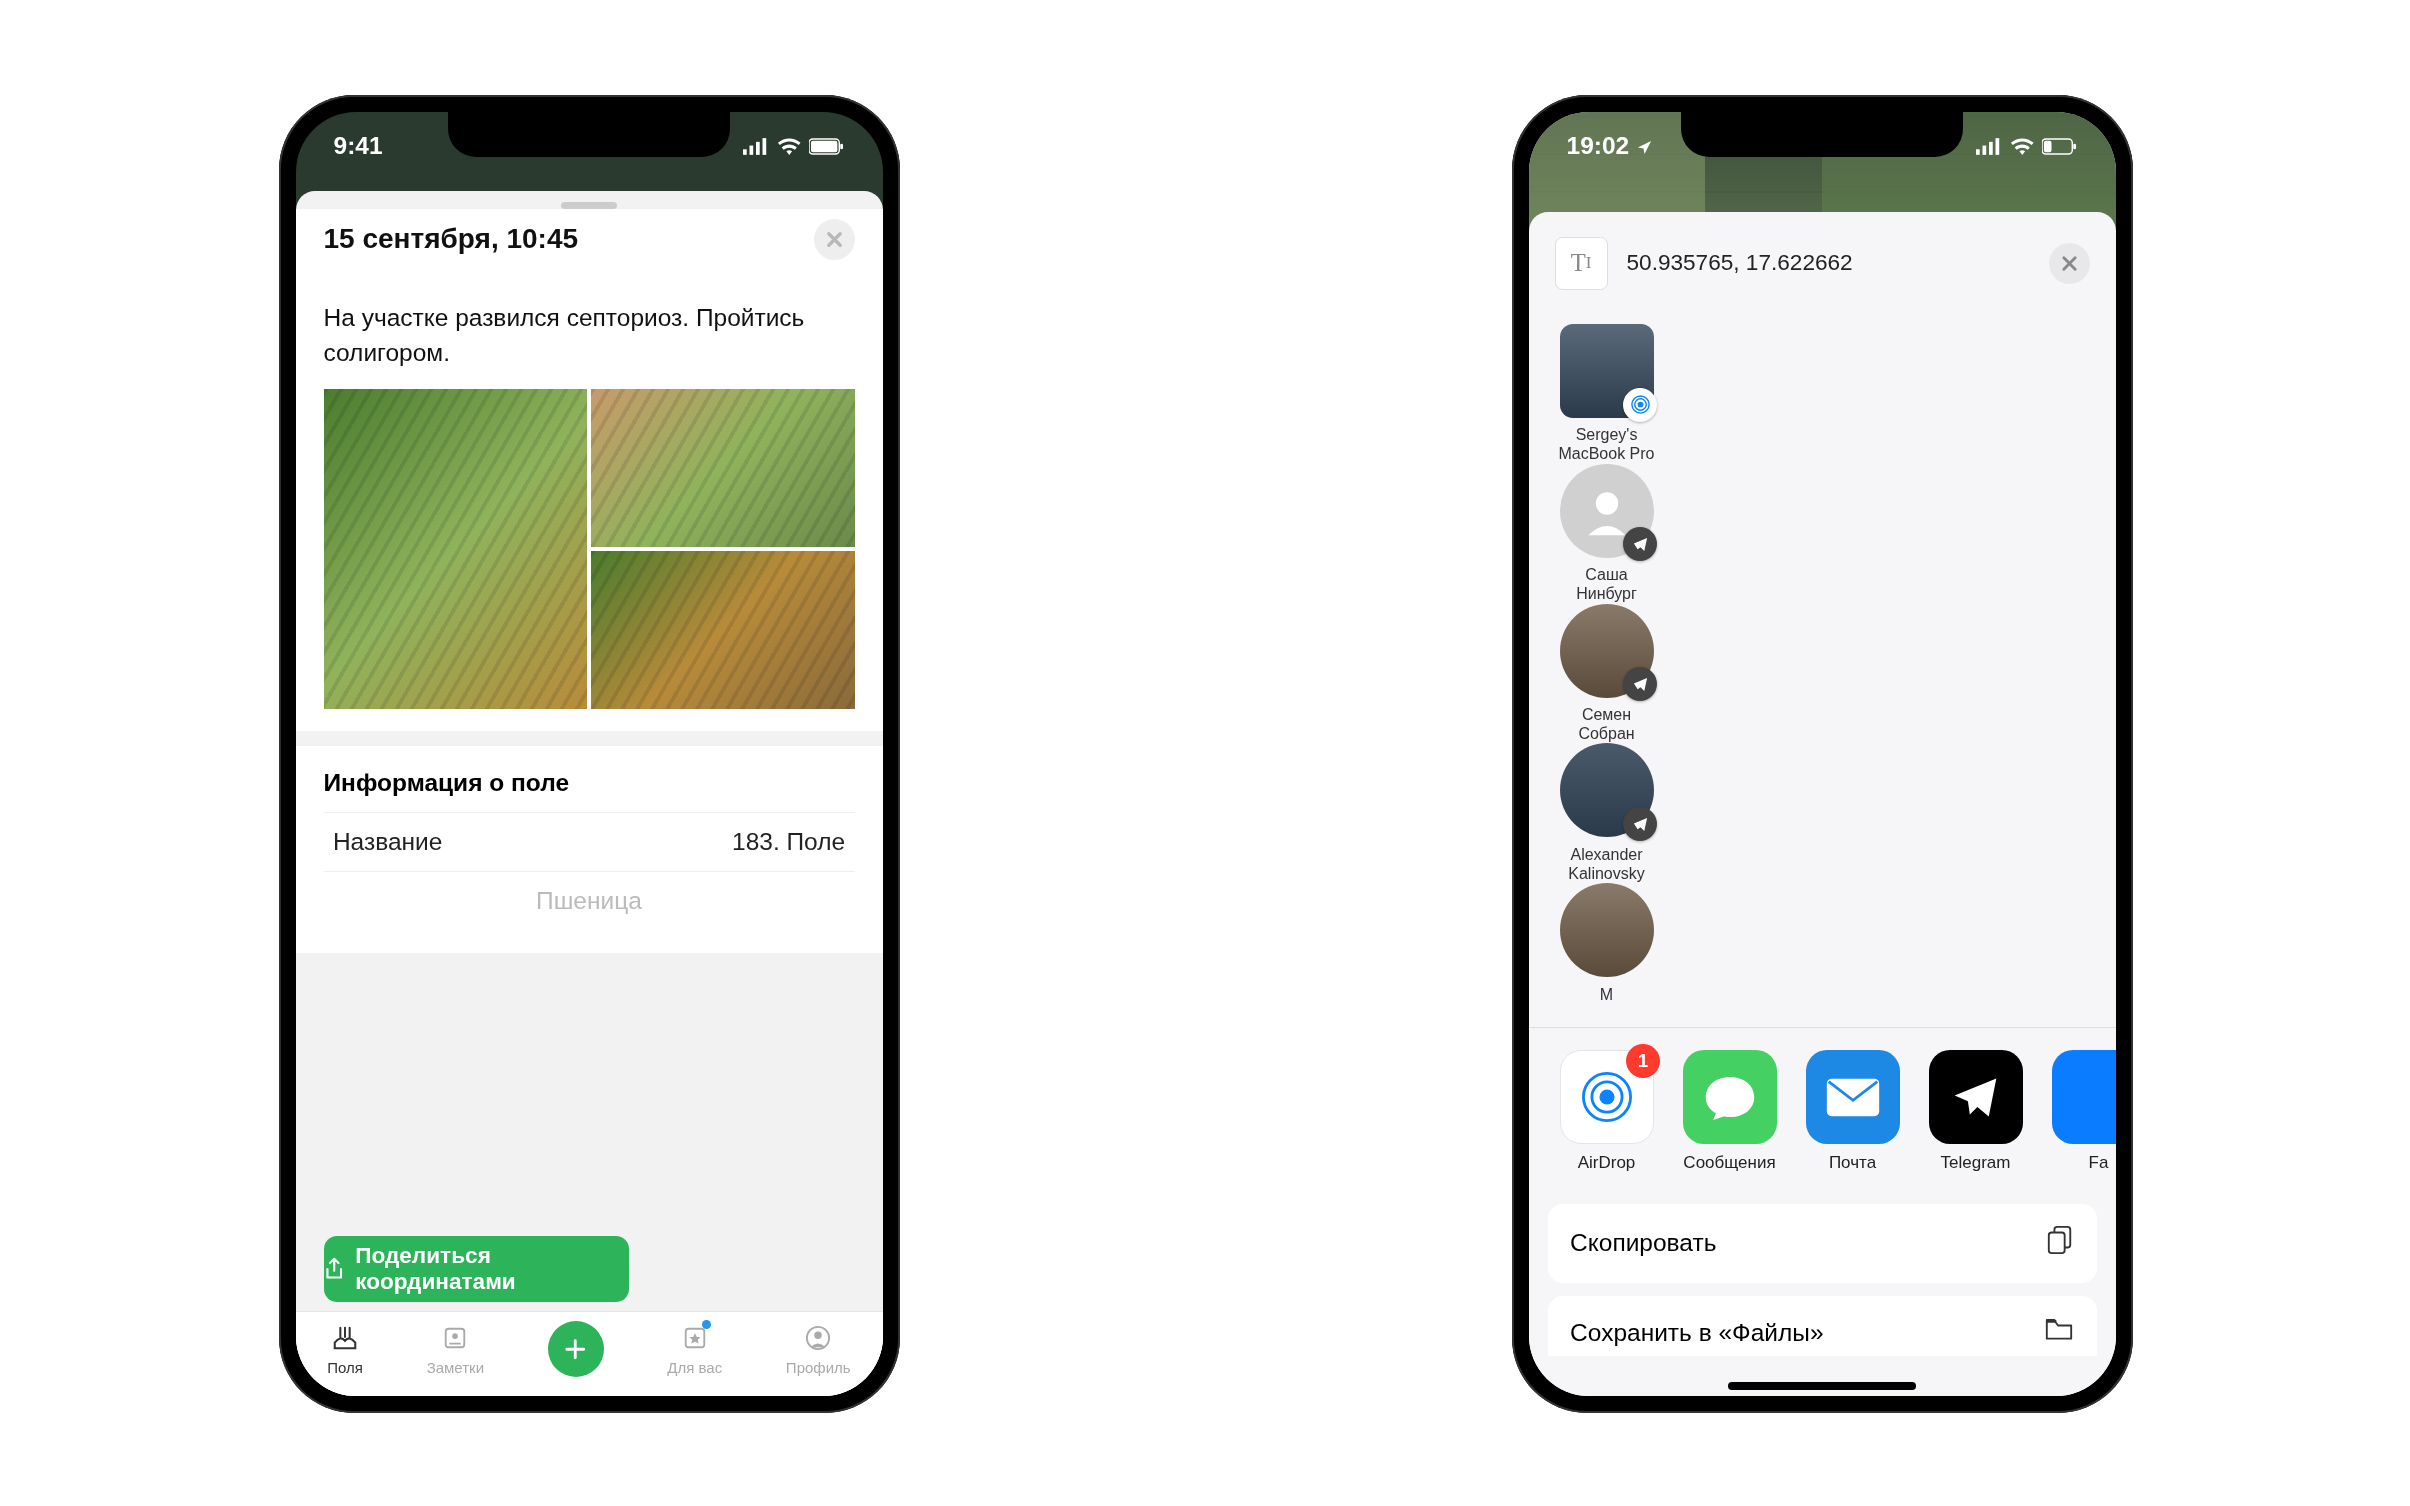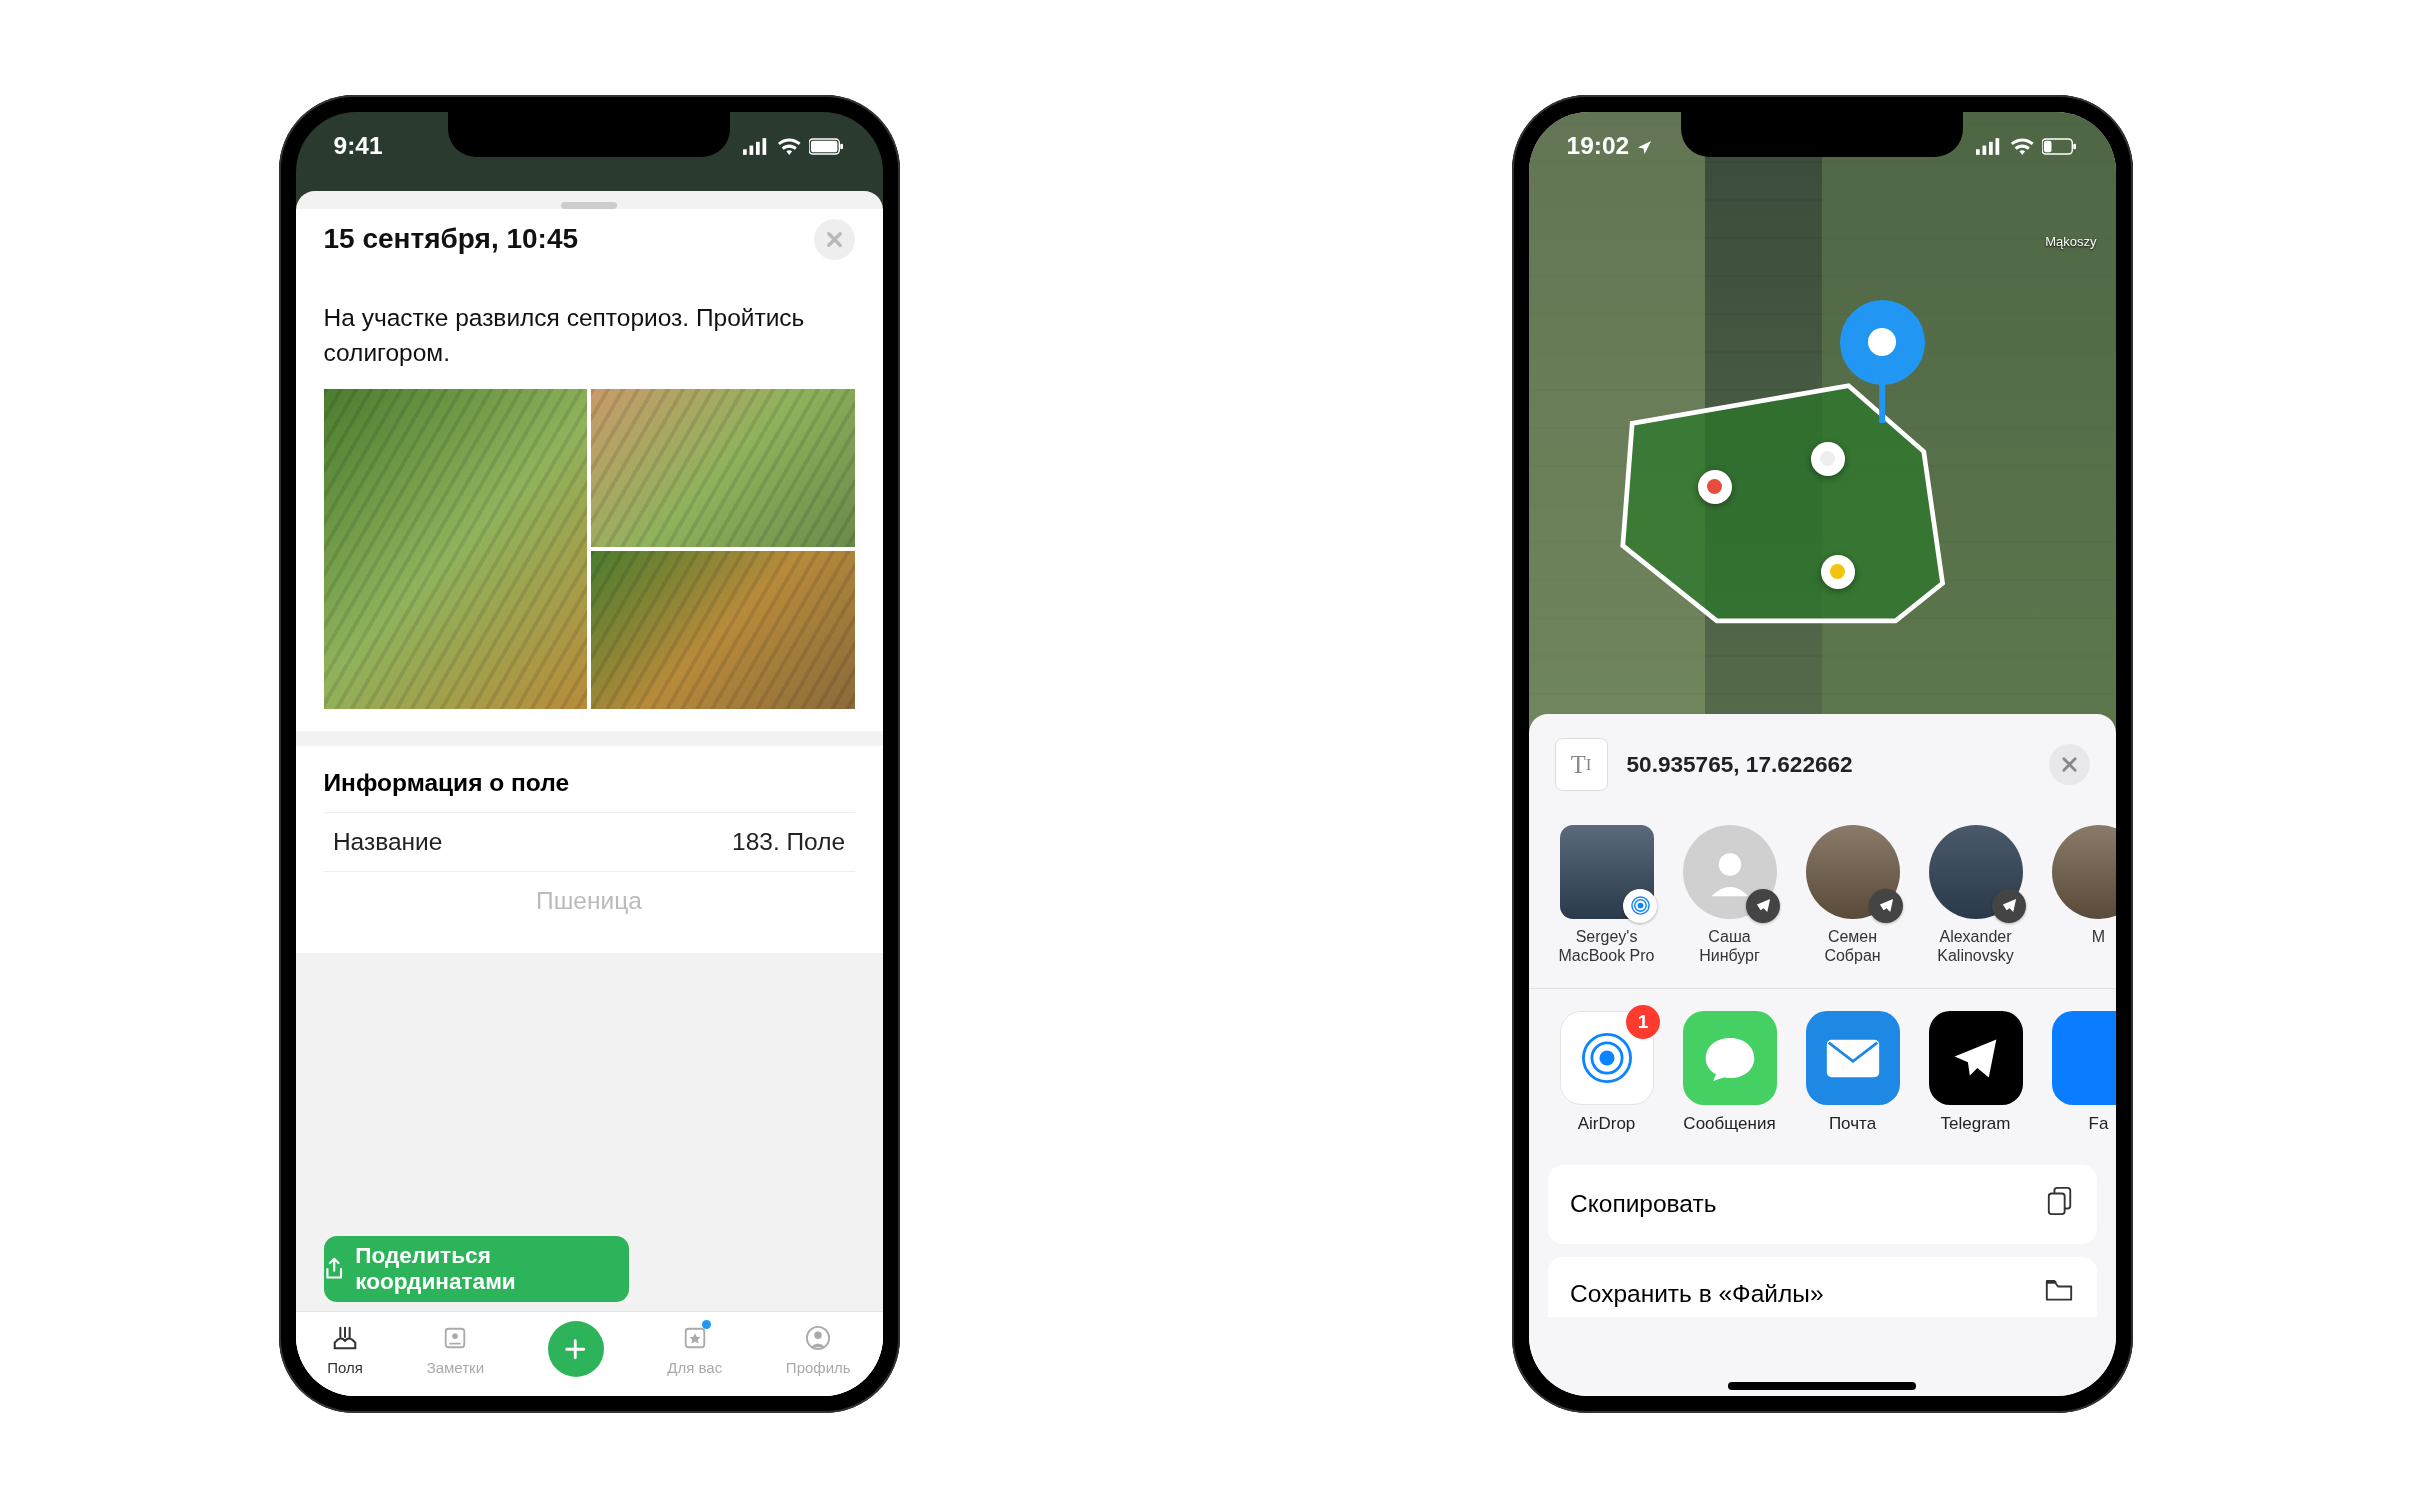--- a/index.html
+++ b/index.html
@@ -263,34 +263,34 @@
   }
   .coord-icon {
     width: 53px; height: 53px;
     background: #fff;
     border-radius: 7.5px;
     border: 0.9px solid #ddd;
     display: flex; align-items: center; justify-content: center;
     font-size: 24.5px; color: #888;
     font-family: serif;
   }
-  .coord-text { flex: 1; font-size: 22.6px; color: #222; font-weight: bold; }
+  .coord-text { flex: 1; font-size: 22.6px; color: #222; }
   .ss-close {
     width: 41px; height: 41px;
     border-radius: 50%;
     background: #e8e8eb;
     display: flex; align-items: center; justify-content: center;
     color: #888;
     font-size: 24.5px;
   }
   .contact-row {
     display: flex;
-    gap: 19px;
     padding: 34px 26px 22.6px;
     overflow: hidden;
+    flex-direction: column;
   }
   .contact {
     display: flex;
     flex-direction: column;
     align-items: center;
     gap: 7.5px;
     width: 104px;
     flex-shrink: 0;
   }
   .avatar {

